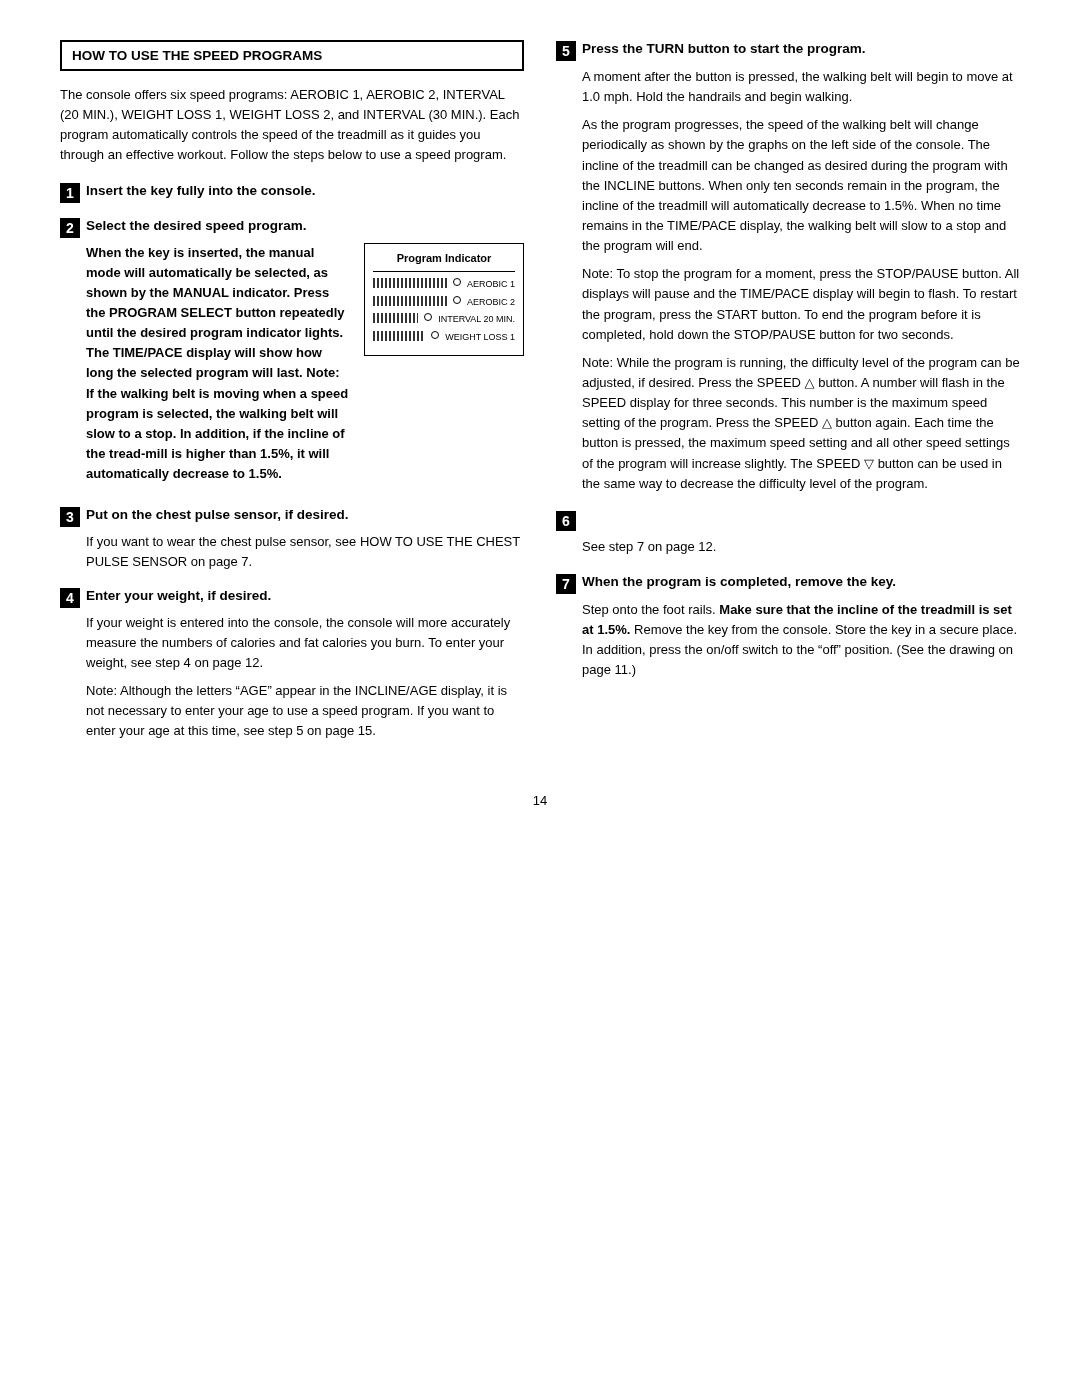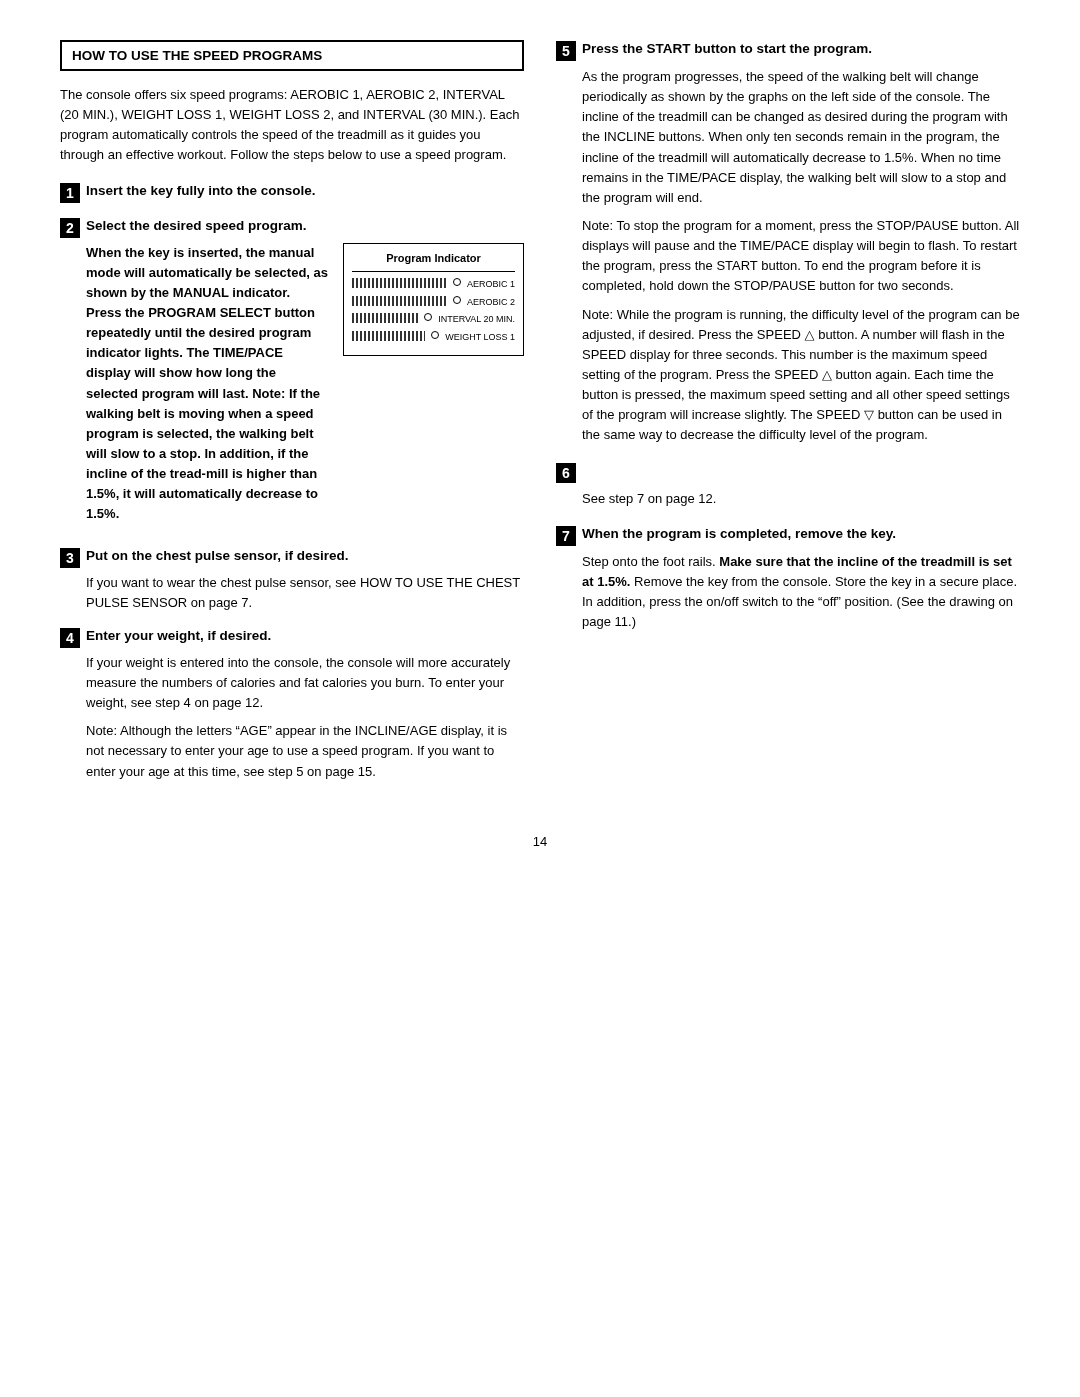--- a/index.html
+++ b/index.html
@@ -83,21 +83,21 @@
     }
     .program-indicator-text {
       flex: 1;
       font-size: 13px;
       line-height: 1.55;
       font-weight: bold;
     }
     .program-indicator-box {
       border: 1px solid #000;
       padding: 6px 8px;
-      width: 181px;
+      width: 160px;
       flex-shrink: 0;
     }
     .pi-label {
       font-size: 11px;
       font-weight: bold;
       text-align: center;
       margin-bottom: 6px;
       border-bottom: 1px solid #000;
       padding-bottom: 4px;
     }
@@ -224,23 +224,24 @@
       </div>
     </div>
 
   </div>
 
   <div class="right-col">
 
     <div class="right-step-block">
       <div class="right-step-heading">
         <div class="step-num">5</div>
-        <span class="step-title">Press the START button to start the program.</span>
+        <span class="step-title">Press the TURN button to start the program.</span>
       </div>
       <div class="right-step-body">
+        <p>A moment after the button is pressed, the walking belt will begin to move at 1.0 mph. Hold the handrails and begin walking.</p>
         <p>As the program progresses, the speed of the walking belt will change periodically as shown by the graphs on the left side of the console. The incline of the treadmill can be changed as desired during the program with the INCLINE buttons. When only ten seconds remain in the program, the incline of the treadmill will automatically decrease to 1.5%. When no time remains in the TIME/PACE display, the walking belt will slow to a stop and the program will end.</p>
         <p>Note: To stop the program for a moment, press the STOP/PAUSE button. All displays will pause and the TIME/PACE display will begin to flash. To restart the program, press the START button. To end the program before it is completed, hold down the STOP/PAUSE button for two seconds.</p>
         <p>Note: While the program is running, the difficulty level of the program can be adjusted, if desired. Press the SPEED △ button. A number will flash in the SPEED display for three seconds. This number is the maximum speed setting of the program. Press the SPEED △ button again. Each time the button is pressed, the maximum speed setting and all other speed settings of the program will increase slightly. The SPEED ▽ button can be used in the same way to decrease the difficulty level of the program.</p>
       </div>
     </div>
 
     <div class="right-step-block">
       <div class="right-step-heading">
         <div class="step-num">6</div>
       </div>

